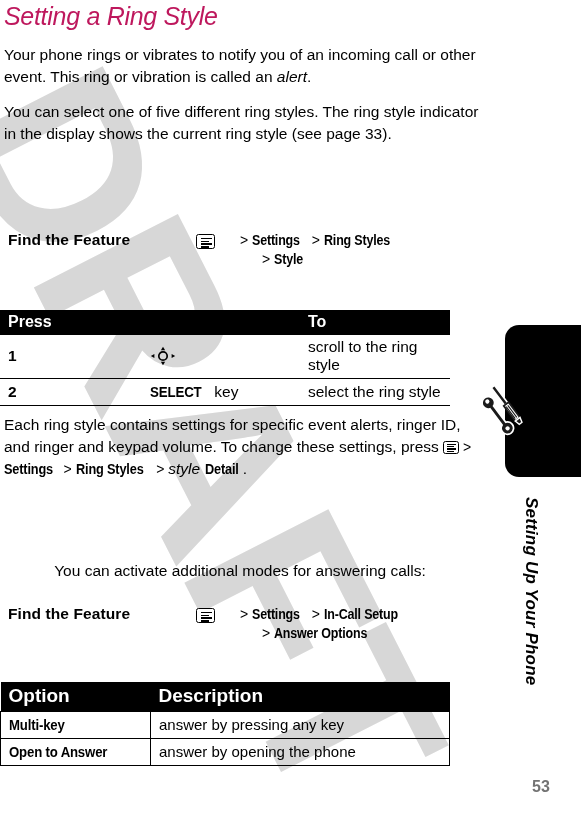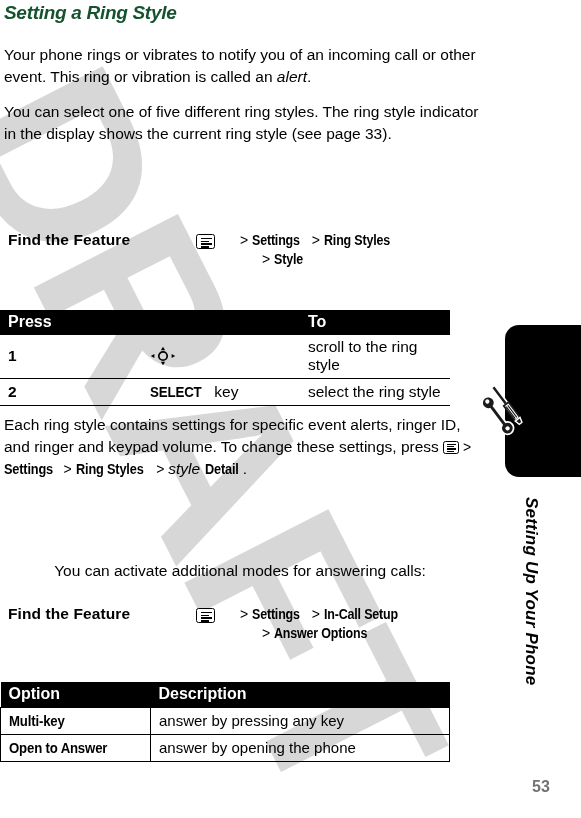--- a/index.html
+++ b/index.html
@@ -44,25 +44,25 @@
   #content {
     position: absolute;
     left: 0px;
     top: 0px;
     width: 495px;
     height: 818px;
     z-index: 2;
   }
 
   .h1 {
-    font-size: 19px;
-    font-weight: bold;
+    font-size: 25px;
+    font-weight: normal;
     font-style: italic;
     letter-spacing: -0.3px;
-    color: #14532d;
+    color: #be185d;
   }
 
   .para {
     font-size: 15.5px;
     line-height: 21.5px;
     color: #000;
   }
   .para i { }
 
   
@@ -169,21 +169,21 @@
 
   
   table.ot {
     border-collapse: collapse;
     width: 450px;
     table-layout: fixed;
   }
   table.ot thead th {
     background: #000;
     color: #fff;
-    font-size: 16px;
+    font-size: 19px;
     font-weight: bold;
     text-align: left;
     padding: 3px 0 4px 8px;
     height: 25px;
     margin-top: 20px;
   }
   table.ot thead th:first-child { width: 150px; }
   table.ot tbody td {
     font-size: 15px;
     padding: 3px 0 4px 8px;

